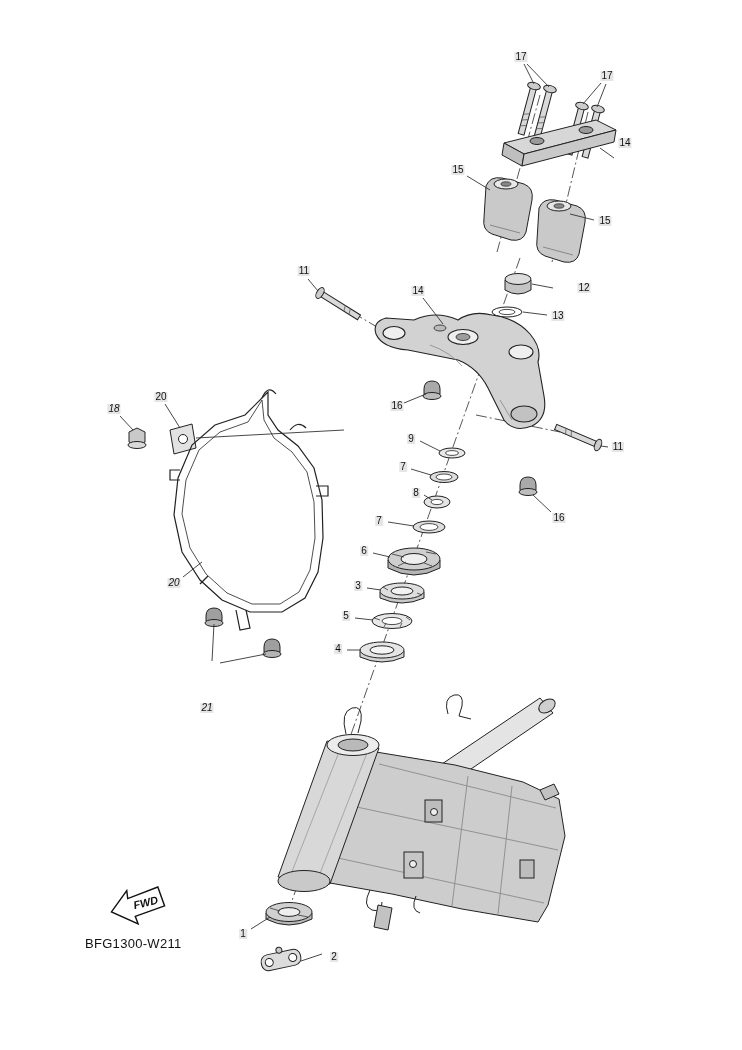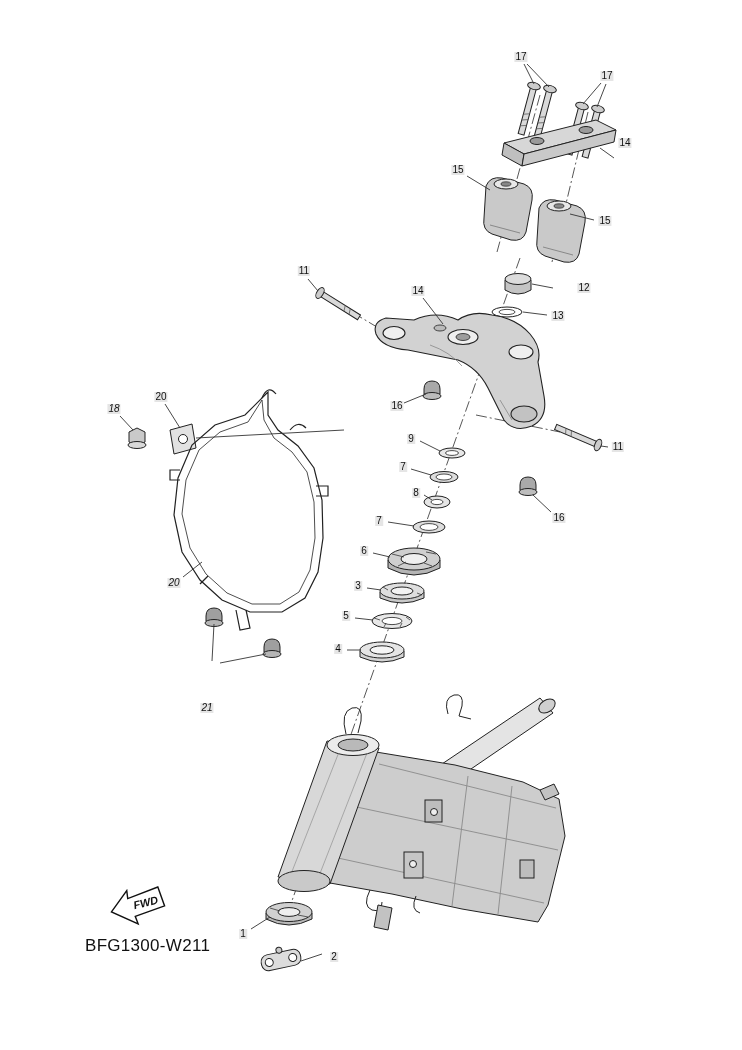--- a/index.html
+++ b/index.html
@@ -17,21 +17,21 @@
     transform:translate(-50%,-50%);
     font-size:10px;
     line-height:1;
     color:#111;
     background:#e5e5e5;
     padding:0 1px;
   }
   .code-text{
     position:absolute;
     left:85px;top:936px;
-    font-size:17px;
+    font-size:13px;
     color:#111;
     letter-spacing:.3px;
   }
 </style>
 </head>
 <body>
 
 <div class="stage">
 
   <svg width="742" height="1050" viewBox="0 0 742 1050">

